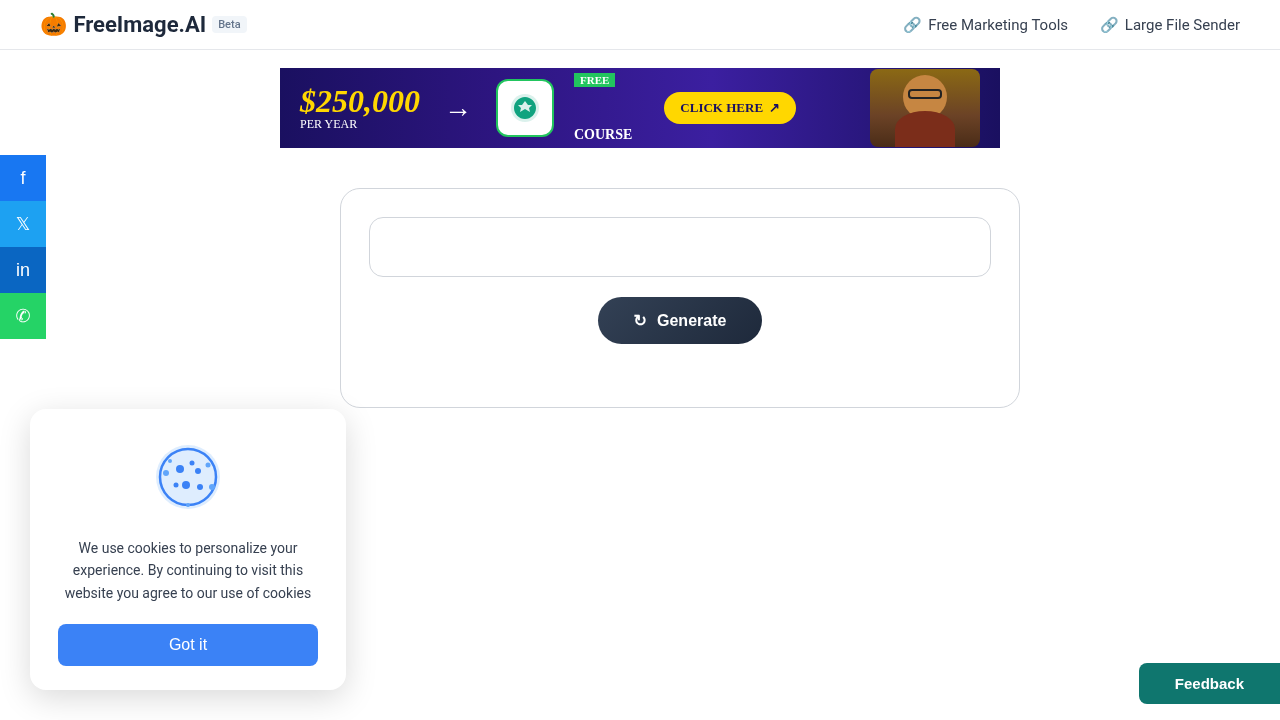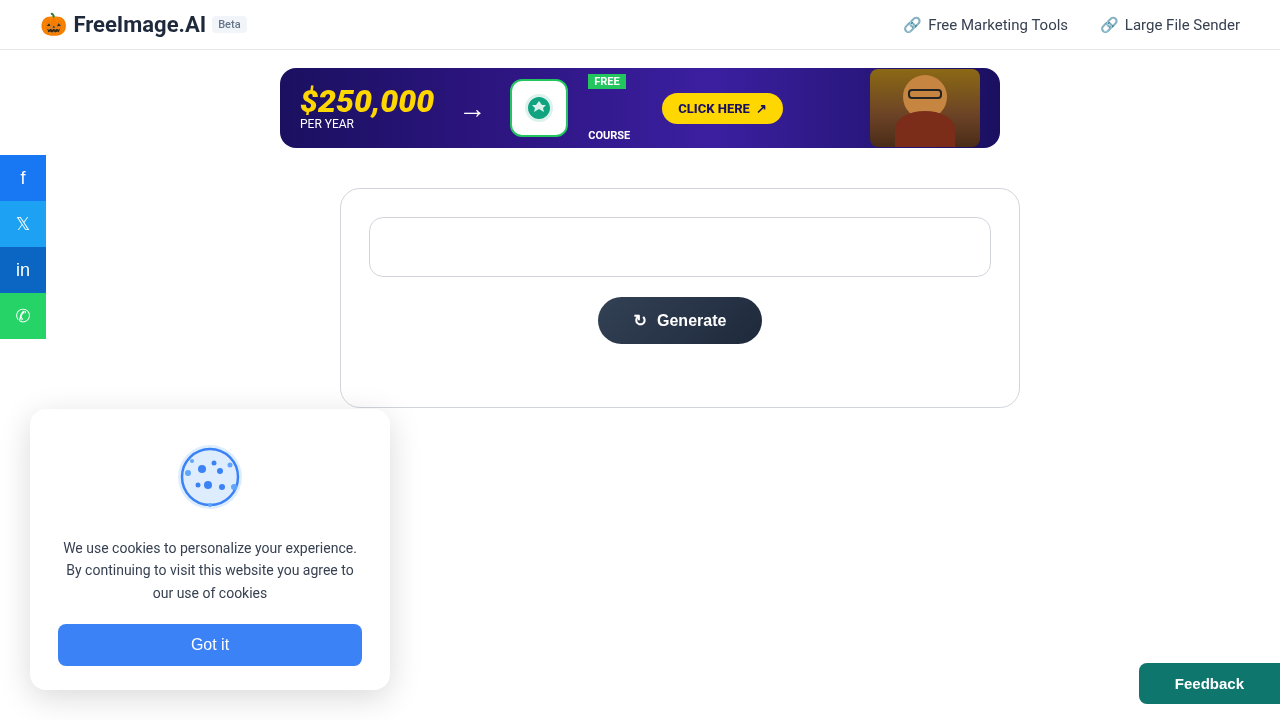--- a/index.html
+++ b/index.html
@@ -82,27 +82,28 @@
     .banner-area {
       display: flex;
       justify-content: center;
       padding: 18px 0 10px 0;
       background: #fff;
     }
     .banner {
       width: 720px;
       height: 80px;
       background: linear-gradient(90deg, #1a1060 0%, #2d1580 30%, #3b1fa0 60%, #1a1060 100%);
-      border-radius: 16px;
+      border-radius: 0;
       display: flex;
       align-items: center;
       padding: 0 20px;
       position: relative;
       overflow: hidden;
       gap: 16px;
+      font-family: Liberation Serif, serif;
     }
     .banner-amount {
       font-size: 32px;
       font-weight: 900;
       color: #ffd700;
       line-height: 1;
       font-style: italic;
     }
     .banner-per-year {
       color: #fff;
@@ -204,21 +205,21 @@
     }
     .generate-icon {
       font-size: 16px;
     }
 
     
     .cookie-popup {
       position: fixed;
       left: 30px;
       bottom: 30px;
-      width: 360px;
+      width: 316px;
       background: #fff;
       border-radius: 16px;
       box-shadow: 0 8px 32px rgba(0,0,0,0.15);
       padding: 28px 28px 24px 28px;
       z-index: 200;
       display: flex;
       flex-direction: column;
       align-items: center;
     }
     .cookie-icon-area {
@@ -299,21 +300,21 @@
     </div>
     <span class="banner-arrow">→</span>
     <div class="banner-logo-circle">
       <svg width="34" height="34" viewBox="0 0 34 34">
         <circle cx="17" cy="17" r="14" fill="#10a37f" opacity="0.15"></circle>
         <path d="M17 6 C11 6 6 11 6 17 C6 23 11 28 17 28 C23 28 28 23 28 17 C28 11 23 6 17 6 Z M17 10 L20 14 L24 14 L21 17 L22 21 L17 18 L12 21 L13 17 L10 14 L14 14 Z" fill="#10a37f"></path>
       </svg>
     </div>
     <div style="display:flex;flex-direction:column;align-items:flex-start;margin-left:4px;gap:40px;">
       <span style="background:#22c55e;color:#fff;font-size:11px;font-weight:700;padding:1px 6px;">FREE</span>
-      <span style="color:#fff;font-size:11px;font-weight:700;">COURSE</span>
+      <span style="color:#fff;font-size:14px;font-weight:700;">COURSE</span>
     </div>
     <div class="banner-click-btn">
       <span>CLICK HERE</span>
       <span>↗</span>
     </div>
 
     <div style="margin-left:auto;width:110px;height:78px;border-radius:8px;background:linear-gradient(180deg,#8b6914 0%,#6b4226 60%,#4a2c17 100%);position:relative;overflow:hidden;display:flex;align-items:flex-end;justify-content:center;">
 
       <div style="width:44px;height:44px;background:#c68642;border-radius:50%;position:absolute;top:6px;left:50%;transform:translateX(-50%);"></div>
 

